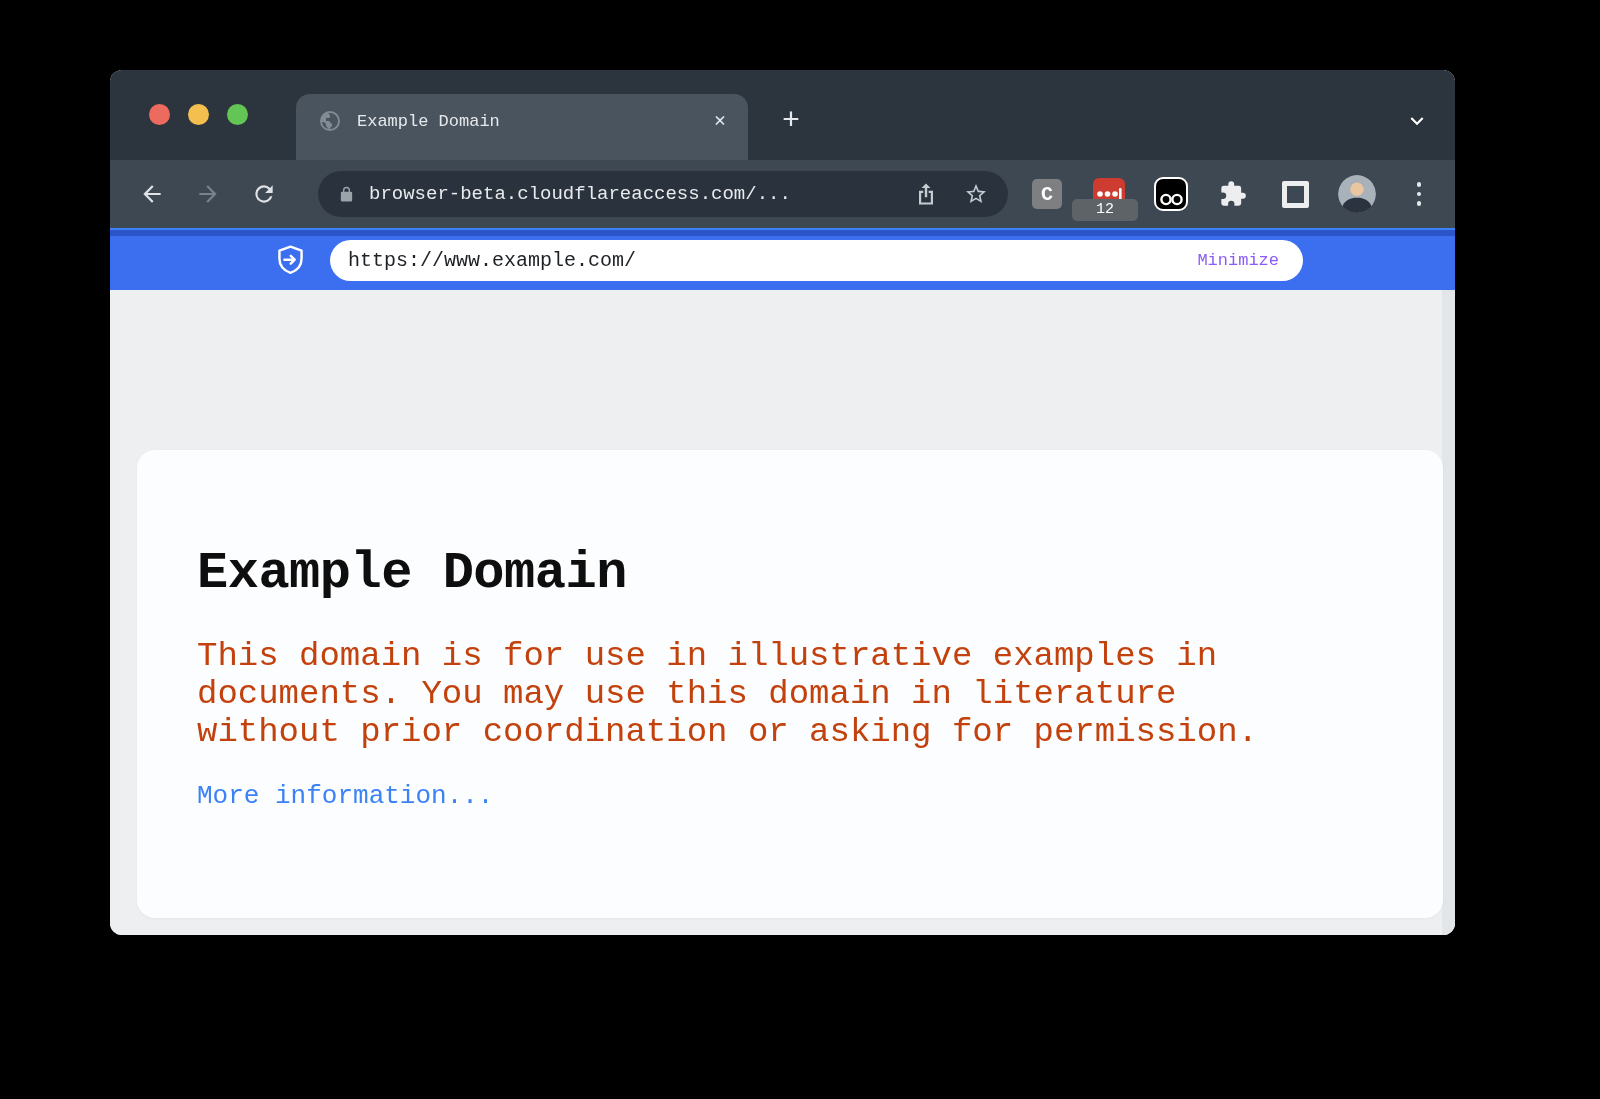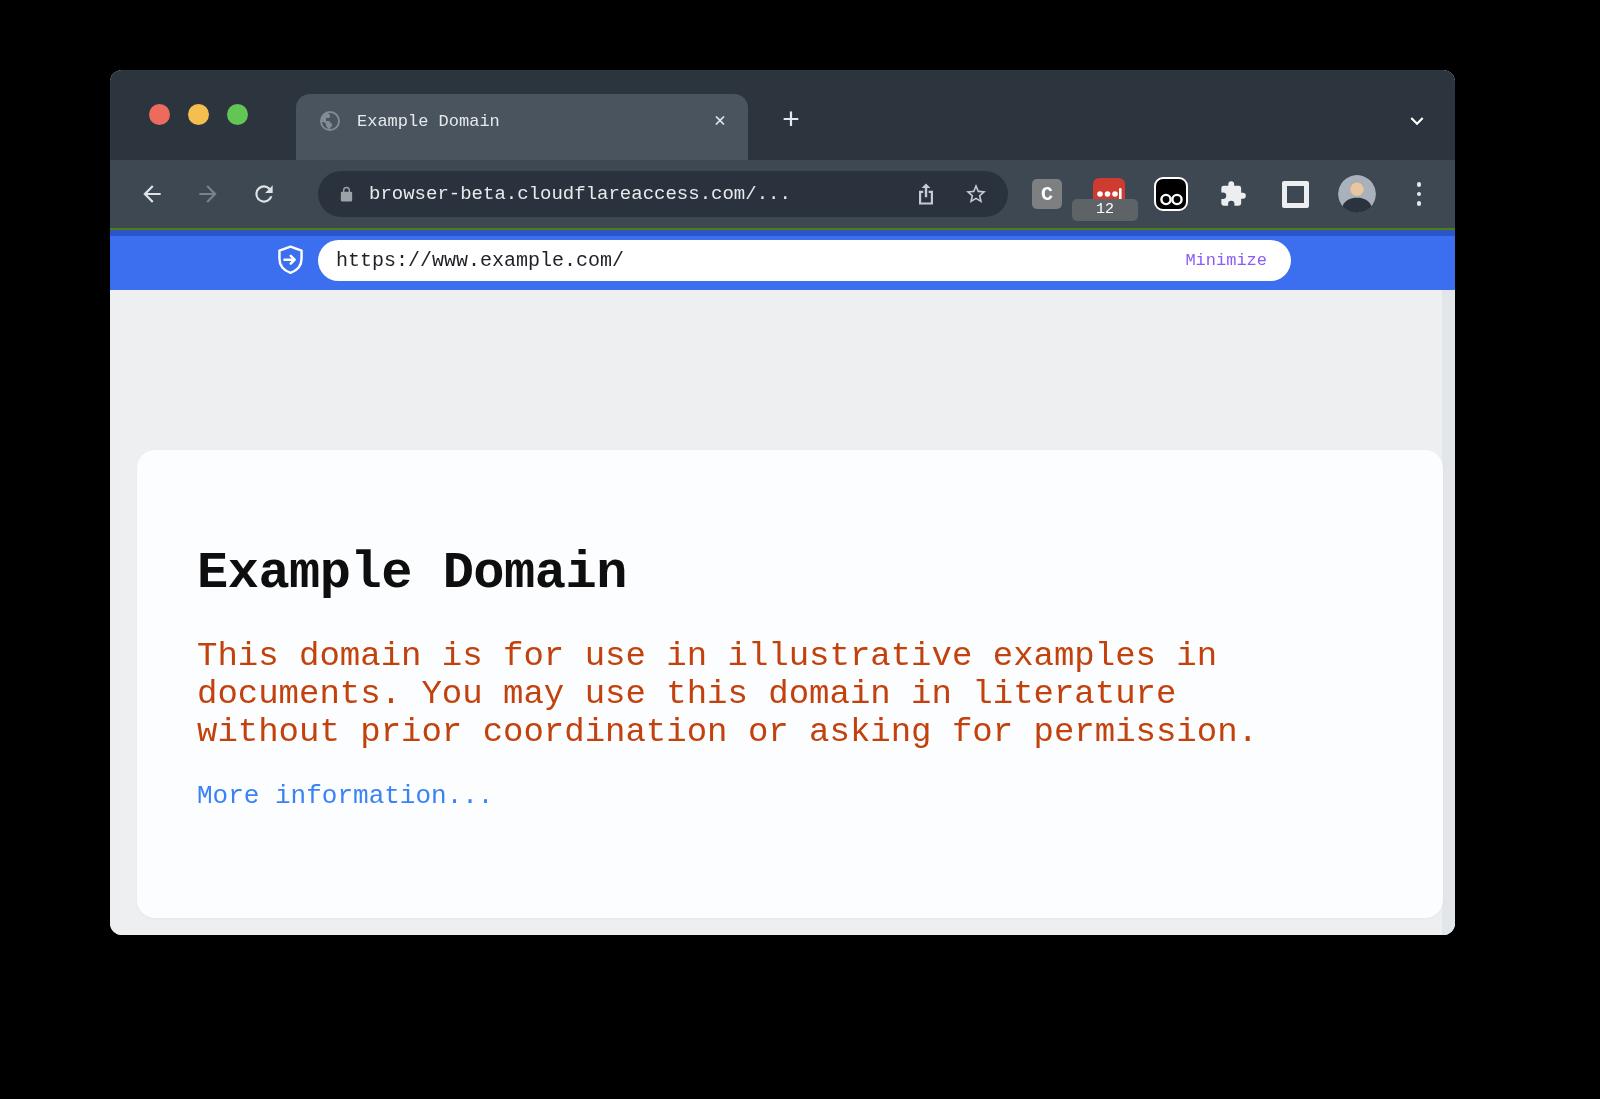--- a/index.html
+++ b/index.html
@@ -36,21 +36,21 @@
     position:absolute;left:664px;top:34px;width:34px;height:34px;
     display:flex;align-items:center;justify-content:center;
     color:#e6e9ec;font-size:30px;font-weight:300;line-height:1;
   }
   .chevron-btn{position:absolute;left:1290px;top:34px;width:34px;height:34px;
     display:flex;align-items:center;justify-content:center;color:#fff;}
   .chevron-btn svg{width:26px;height:26px;}
   
   .toolbar{
     height:70px;background:#3e4853;display:flex;align-items:center;
-    padding-left:22px;box-sizing:border-box;border-bottom:2px solid #4d7c0f;
+    padding-left:22px;box-sizing:border-box;border-bottom:2px solid #3b82f6;
   }
   .nav-btn{width:40px;height:40px;margin-right:16px;flex:none;
     display:flex;align-items:center;justify-content:center;color:#dfe3e6;}
   .nav-btn svg{width:26px;height:26px;}
   .nav-btn.disabled{color:#78828c;}
   .omnibox{
     margin-left:18px;width:690px;height:46px;border-radius:23px;background:#2a333d;
     display:flex;align-items:center;padding:0 20px;box-sizing:border-box;flex:none;
   }
   .omni-lock{width:17px;height:17px;margin-right:14px;color:#9aa2aa;flex:none;}
@@ -73,21 +73,21 @@
   .sidepanel-box{width:27px;height:27px;border:5.5px solid #eceef0;border-radius:2px;box-sizing:border-box;}
   .avatar{width:38px;height:38px;border-radius:50%;overflow:hidden;}
   .menu-dots{display:flex;flex-direction:column;gap:5px;}
   .menu-dots i{width:4.5px;height:4.5px;border-radius:50%;background:#e6e9ec;display:block;}
   
   .bluebar{height:60px;background:#3c6ff0;position:relative;}
   .bluebar-accent{height:6px;background:#2b55c8;}
   .shield{position:absolute;left:167px;top:15px;width:27px;height:31px;color:#fff;}
   .shield svg{width:100%;height:100%;display:block;}
   .remote-pill{
-    position:absolute;left:208px;top:10px;width:973px;height:41px;background:#fff;
+    position:absolute;left:220px;top:10px;width:973px;height:41px;background:#fff;
     border-radius:21px;display:flex;align-items:center;
     padding:0 24px 0 18px;box-sizing:border-box;
   }
   .remote-url{font-size:20px;color:#1e2126;flex:1;white-space:nowrap;overflow:hidden;}
   .minimize-btn{font-size:17px;color:#8b5cf6;flex:none;}
   
   .content{position:relative;height:645px;background:#edeff1;}
   .scroll-track{position:absolute;right:0;top:0;width:13px;height:100%;background:#e3e6e9;}
   .card{
     position:absolute;left:27px;top:160px;width:1306px;height:468px;

